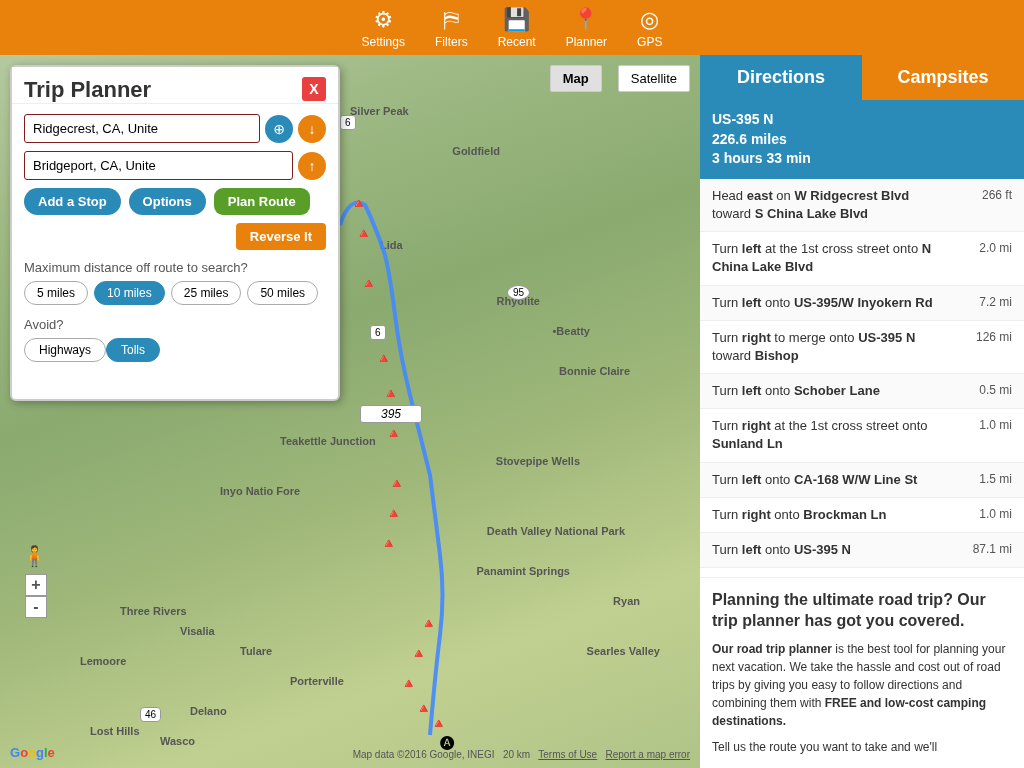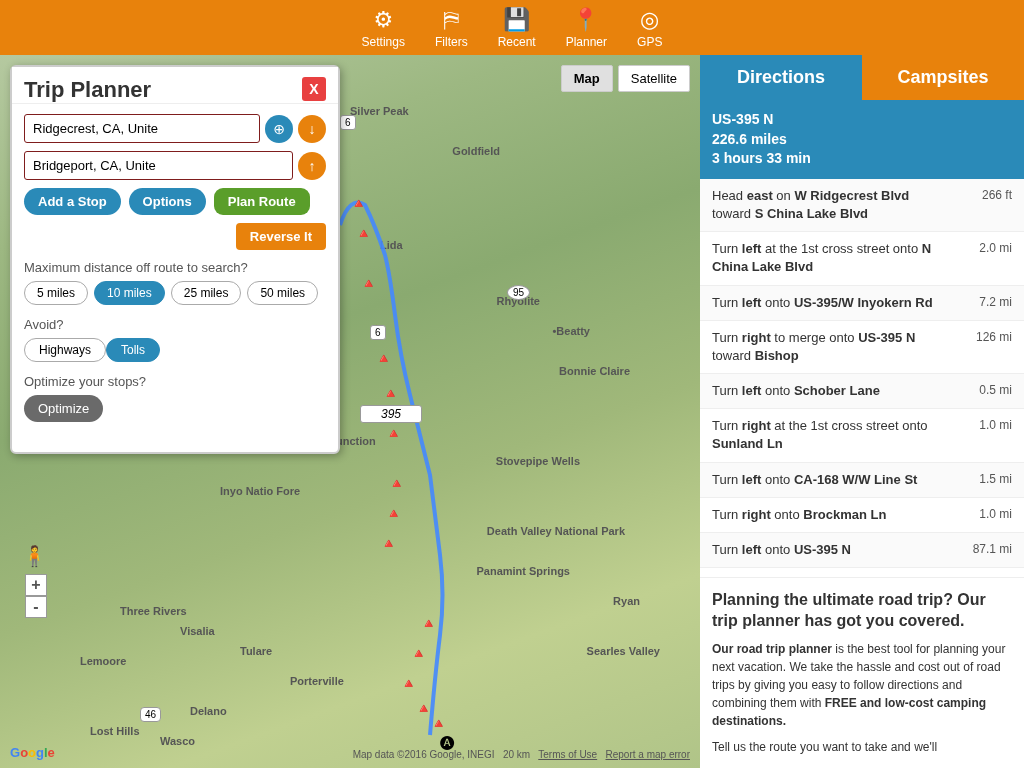--- a/index.html
+++ b/index.html
@@ -51,21 +51,21 @@
         linear-gradient(160deg, #b5c9a0 0%, #9db882 20%, #8aaa70 40%, #a0b87a 60%, #c0d090 80%, #b0c488 100%);
       position: relative;
     }
 
     
     #map-controls-top {
       position: absolute;
       top: 10px;
       right: 10px;
       display: flex;
-      gap: 5px;
+      gap: 16px;
       z-index: 10;
     }
     .map-btn {
       background: white;
       border: 1px solid #ccc;
       padding: 5px 12px;
       font-size: 13px;
       cursor: pointer;
       border-radius: 2px;
     }
@@ -565,24 +565,20 @@
         </div>
 
         <div class="avoid-section">
           <div class="section-label">Avoid?</div>
           <div class="avoid-options">
             <button class="avoid-btn">Highways</button>
             <button class="avoid-btn active">Tolls</button>
           </div>
         </div>
 
-        <div class="optimize-section">
-          <div class="section-label">Optimize your stops?</div>
-          <button class="btn-gray">Optimize</button>
-        </div>
 
       </div>
     </div>
 
   </div>
 
   <div id="right-panel">
 
     <div id="tabs">
       <div class="tab active">Directions</div>

